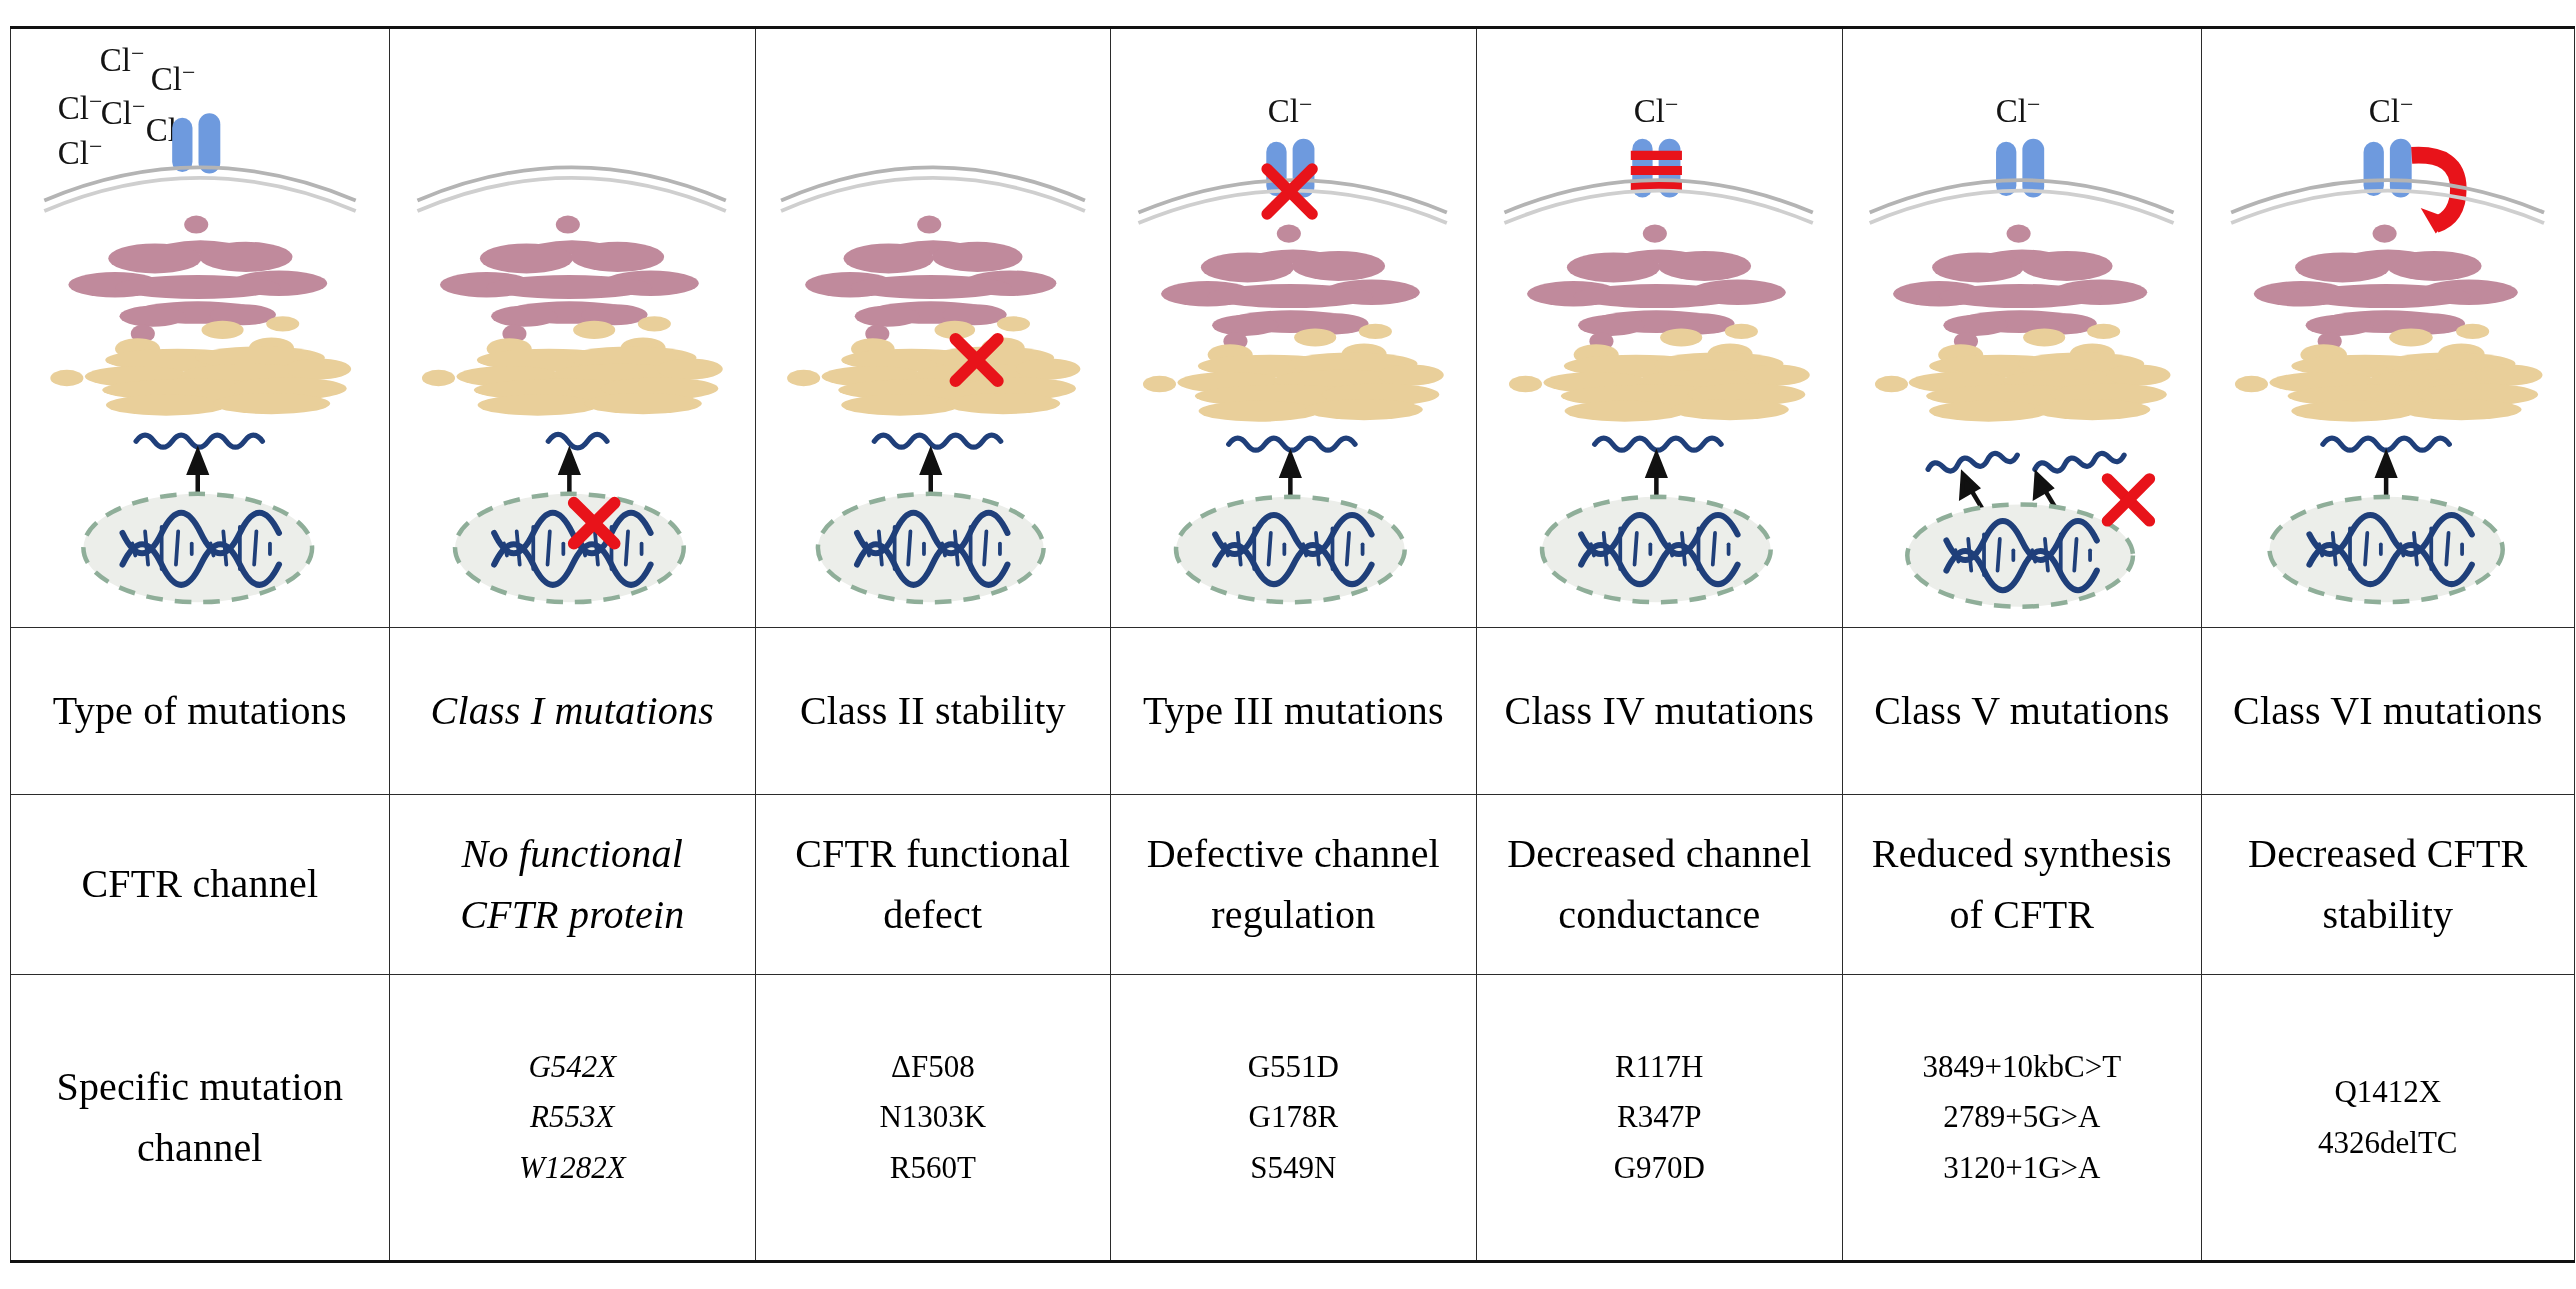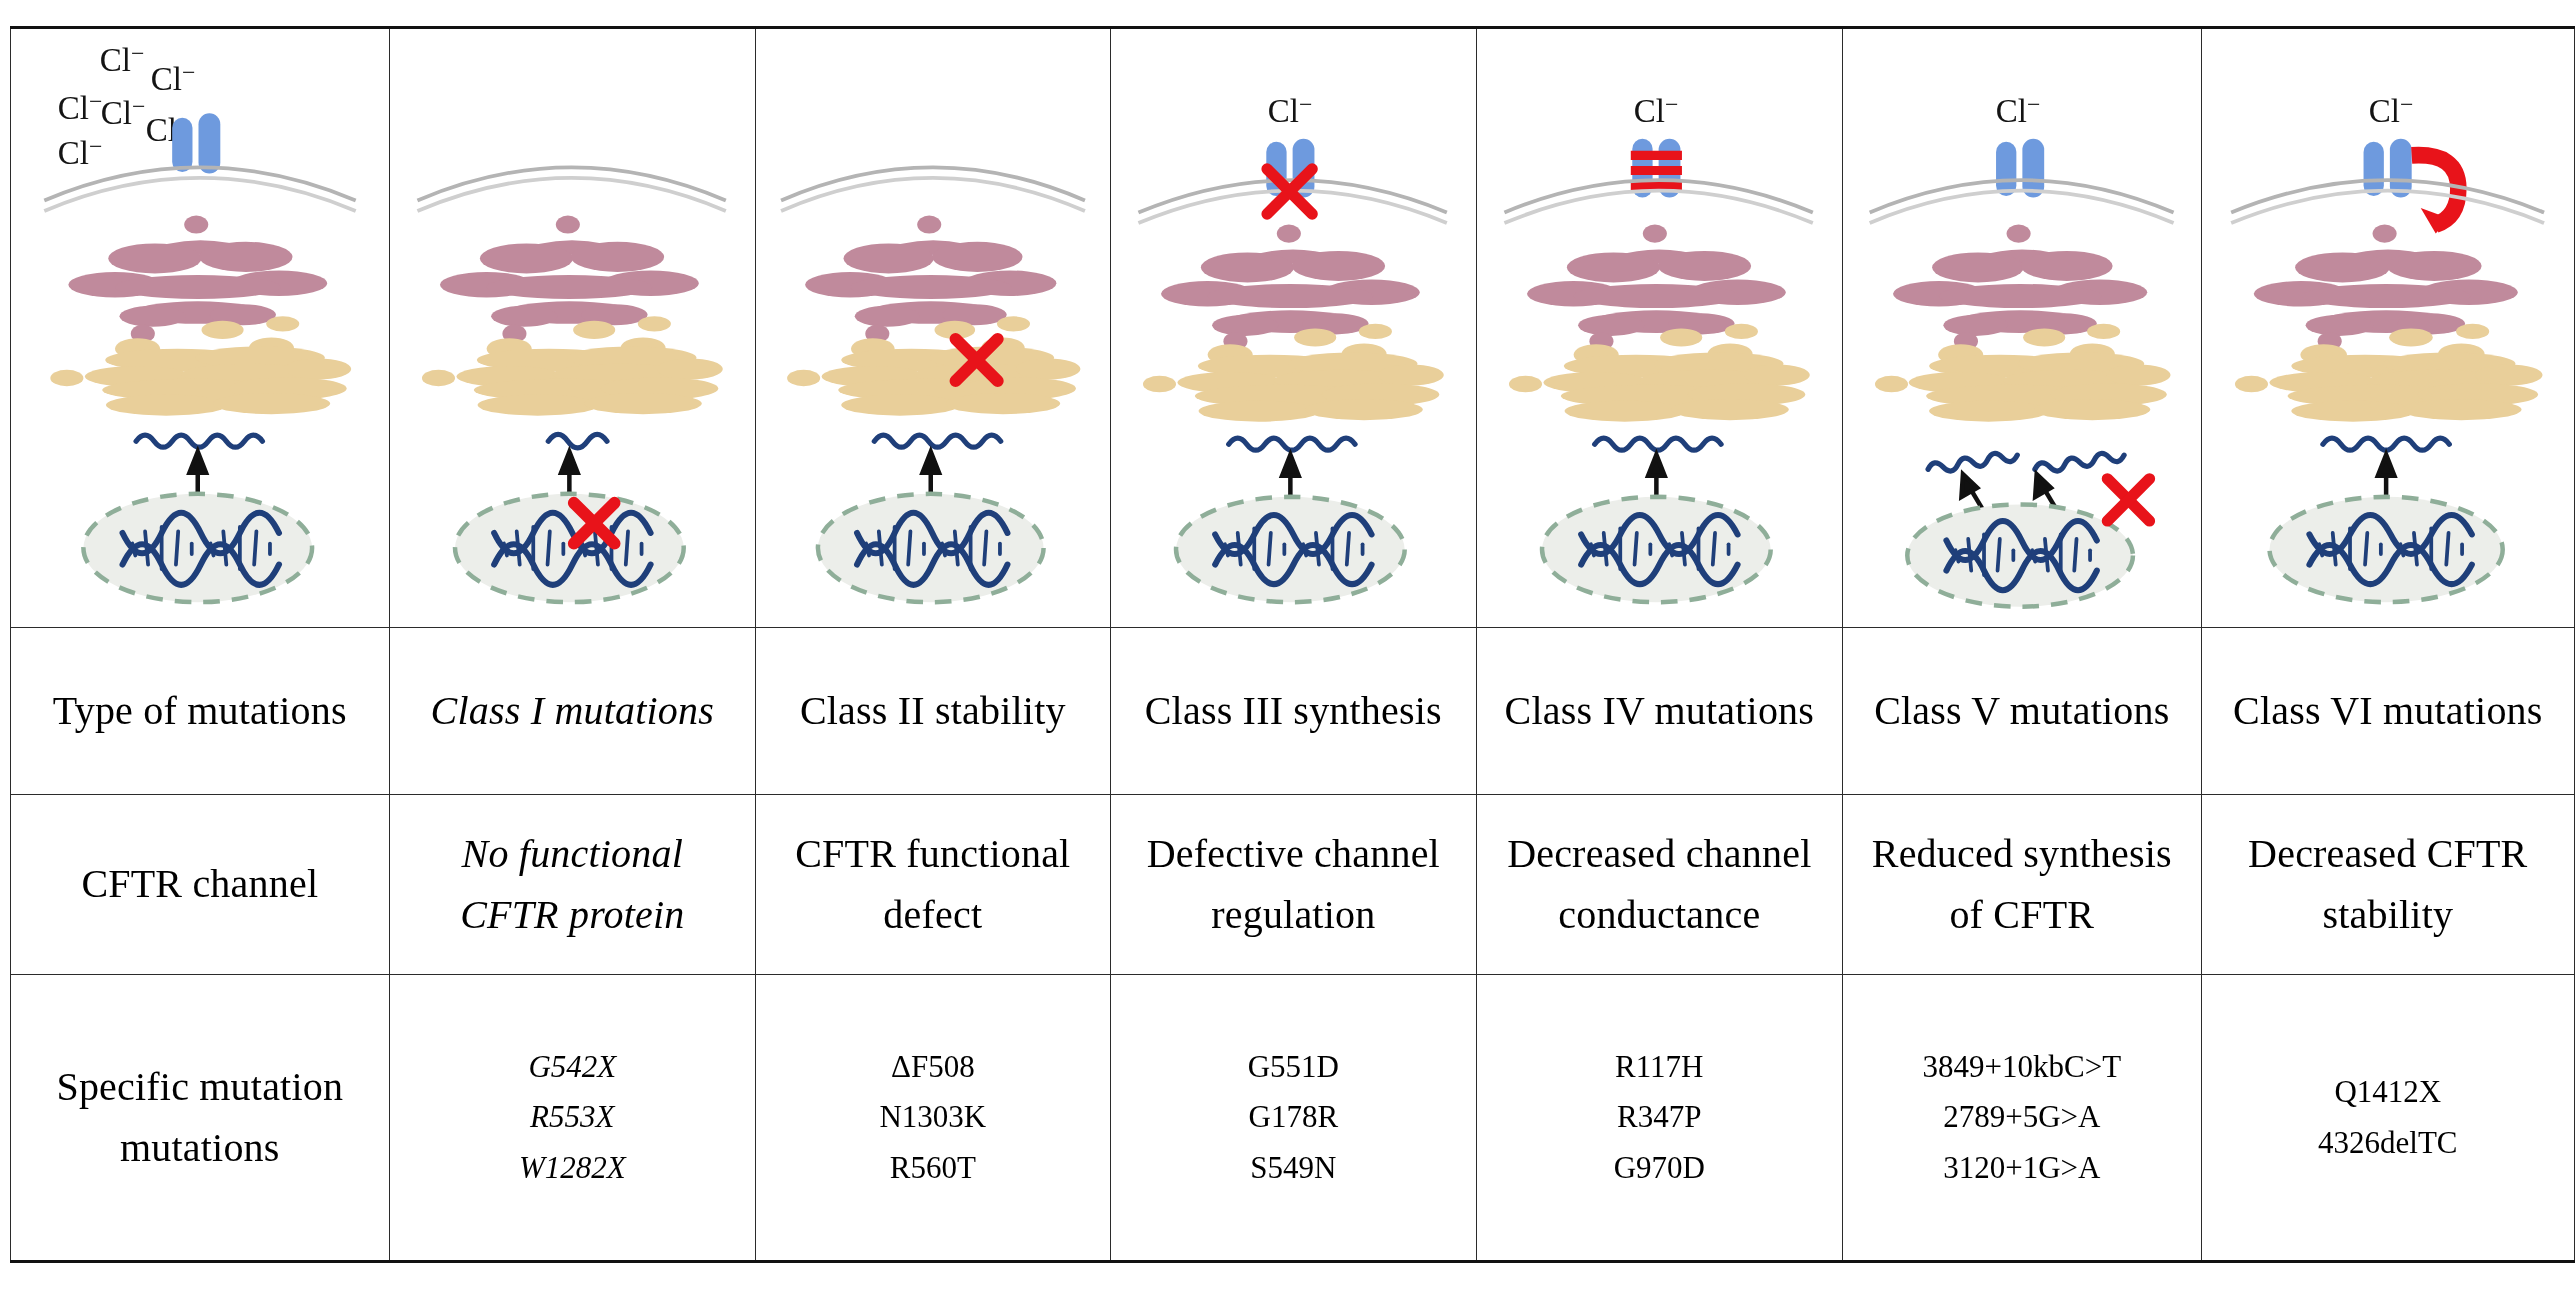--- a/index.html
+++ b/index.html
@@ -577,21 +577,21 @@
     <td class="c0">
       <span class="lbl">Type of mutations</span>
     </td>
     <td class="c1">
       <span class="lbl">Class I mutations</span>
     </td>
     <td class="c2">
       <span class="lbl">Class II stability</span>
     </td>
     <td class="c3">
-      <span class="lbl">Class III synthesis</span>
+      <span class="lbl">Type III mutations</span>
     </td>
     <td class="c4">
       <span class="lbl">Class IV mutations</span>
     </td>
     <td class="c5">
       <span class="lbl">Class V mutations</span>
     </td>
     <td class="c6">
       <span class="lbl">Class VI mutations</span>
     </td>
@@ -636,21 +636,21 @@
         <span class="ln">Decreased CFTR</span>
         <span class="ln">stability</span>
       </div>
     </td>
   </tr>
 
   <tr class="r-examples bottom-rule">
     <td class="c0">
       <div class="lbl">
         <span class="ln">Specific mutation</span>
-        <span class="ln">mutations</span>
+        <span class="ln">channel</span>
       </div>
     </td>
     <td class="c1">
       <div class="examples">
         <span class="ln">G542X</span>
         <span class="ln">R553X</span>
         <span class="ln">W1282X</span>
       </div>
     </td>
     <td class="c2">

